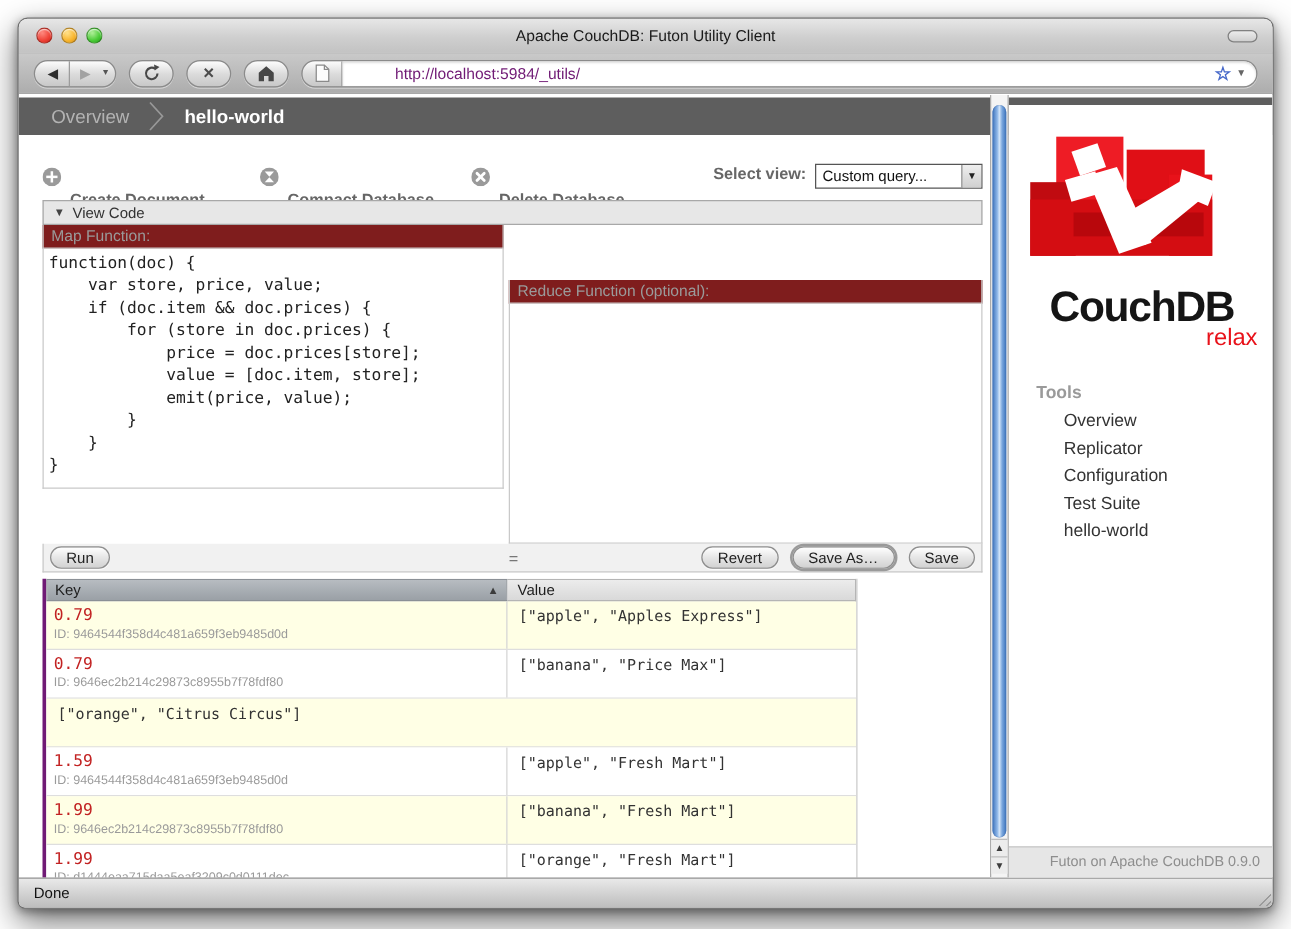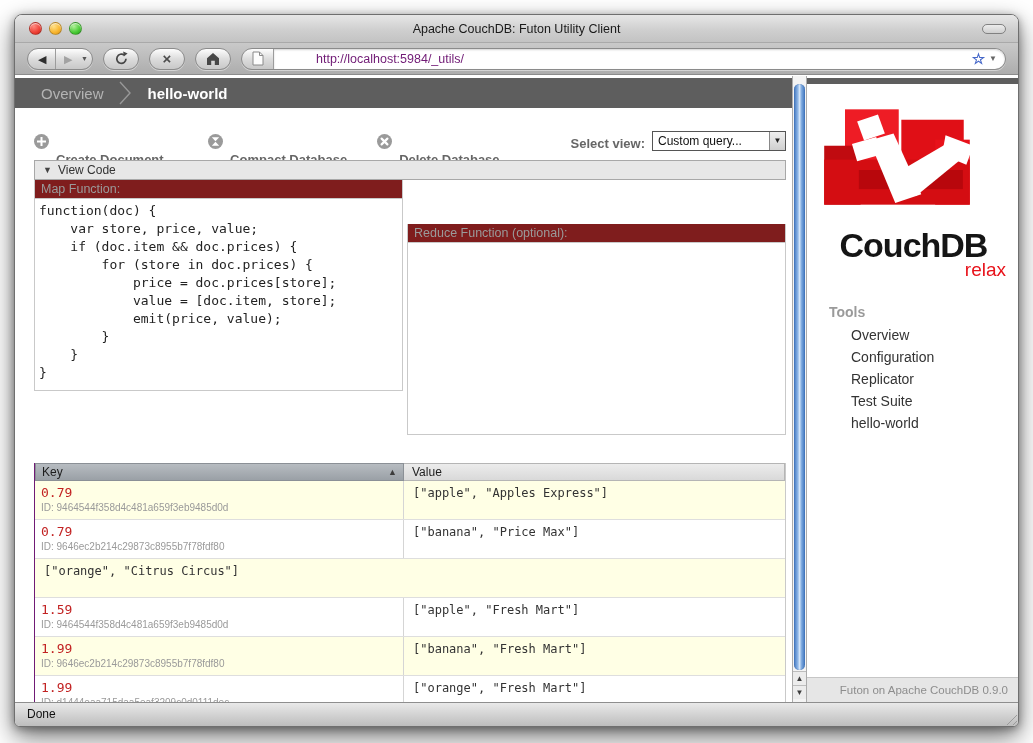--- a/index.html
+++ b/index.html
@@ -84,21 +84,21 @@
     text-align:right; padding-right:12px; }
 
   
   .main { position:absolute; left:0; top:32px; bottom:0; width:777px; background:#fff; }
 
   .db-toolbar { position:absolute; left:19px; top:23px; width:752px; height:20px;
     display:flex; align-items:center; }
   .tool-item { display:flex; align-items:center; margin-right:30px; cursor:pointer; }
   .tool-item .ticon { margin-right:7px; display:block; }
   .tool-item .tlabel { font-size:13px; font-weight:bold; color:#666;margin-top:36px; }
-  .selectview { margin-left:auto; display:flex; align-items:flex-end; }
+  .selectview { margin-left:auto; display:flex; align-items:flex-start; }
   .selectview .svlabel { font-size:13px; font-weight:bold; color:#666; margin-right:7px; }
   .fake-select { width:134px; height:20px; border:1px solid #555; background:#fff;
     display:flex; align-items:center; cursor:pointer; }
   .fake-select .sv-value { flex:1; font-size:12px; color:#111; padding-left:5px; white-space:nowrap; overflow:hidden; }
   .fake-select .sv-btn { width:16px; height:100%; background:linear-gradient(#efefef,#cfcfcf);
     border-left:1px solid #888; text-align:center; font-size:8px; line-height:18px; color:#222; }
 
   .viewcode { position:absolute; left:19px; top:52px; width:752px; }
   .vc-header { height:20px; background:#e7e7e7; border:1px solid #a8a8a8;
     display:flex; align-items:center; padding-left:8px; cursor:pointer; }
@@ -115,22 +115,22 @@
     color:#222; padding:3px 4px; white-space:pre; overflow:hidden; }
   .vc-buttons { position:relative; height:23px; background:#f1f1f1; border:1px solid #c9c9c9;
     border-top:none; display:flex; align-items:center; padding:0 5px; }
   .mac-btn { height:18px; border:1px solid #8f8f8f; border-radius:10px; padding:0 12px;
     background:linear-gradient(#ffffff,#e6e6e6 50%, #d2d2d2); font-size:12px; color:#222;
     line-height:16px; cursor:pointer; box-shadow:0 1px 0 rgba(255,255,255,.7); }
   .mac-btn.default { box-shadow:0 0 0 2px #9a9a9a, 0 1px 0 rgba(255,255,255,.7); margin:0 5px; }
   .vc-equals { position:absolute; left:372px; color:#777; font-size:13px; }
   .vc-right { margin-left:auto; display:flex; align-items:center; gap:6px; }
 
-  .results { position:absolute; left:19px; top:355px; width:752px; height:274px; overflow:hidden;
-    border-left:1px solid #701a75; border-right:1px solid #c9c9c9; }
+  .results { position:absolute; left:19px; top:355px; width:652px; height:274px; overflow:hidden;
+    border-left:3px solid #701a75; border-right:1px solid #c9c9c9; }
   .res-header { display:flex; height:18px; }
   .res-header .hk { width:369px; background:linear-gradient(#b7bcc1,#9aa0a6);
     border:1px solid #8b9096; display:flex; align-items:center; padding:0 6px; cursor:pointer; }
   .res-header .hk .htext { flex:1; font-size:12px; color:#1d1d1d; }
   .res-header .hk .sort { font-size:9px; color:#3c3c3c; }
   .res-header .hv { flex:1; background:linear-gradient(#ececec,#d9d9d9);
     border:1px solid #b5b5b5; border-left:none; display:flex; align-items:center; padding:0 8px;
     font-size:12px; color:#1d1d1d; cursor:pointer; }
   .result-row { display:flex; border-bottom:1px solid #dedede; height:39px; background:#fff; }
   .result-row.alt { background:var(--row-alt,#ffffe5); }
@@ -260,20 +260,29 @@
             price = doc.prices[store];
             value = [doc.item, store];
             emit(price, value);
         }
     }
 }</pre>
           </div>
           <div class="vc-col right">
             <div class="vc-label">Reduce Function (optional):</div>
             <pre class="vc-code"></pre>
+          </div>
+        </div>
+        <div class="vc-buttons">
+          <button class="mac-btn">Run</button>
+          <span class="vc-equals">=</span>
+          <div class="vc-right">
+            <button class="mac-btn">Revert</button>
+            <button class="mac-btn default">Save As…</button>
+            <button class="mac-btn">Save</button>
           </div>
         </div>
       </div>
 
       <div class="results">
         <div class="res-header">
           <div class="hk">
             <span class="htext">Key</span>
             <span class="sort">▲</span>
           </div>
@@ -359,22 +368,22 @@
         <polygon points="58,56 86,48 118,118 88,128" fill="#fff"></polygon>
         <polygon points="92,92 150,58 166,76 112,120" fill="#fff"></polygon>
         <polygon points="146,50 178,62 170,84 142,72" fill="#fff"></polygon>
       </svg>
       <div class="wordmark">CouchDB</div>
       <div class="relax">relax</div>
       <div id="sidebar-nav">
           <div class="side-heading">Tools</div>
           <ul class="side-list">
             <li>Overview</li>
+            <li>Replicator</li>
             <li>Configuration</li>
-            <li>Replicator</li>
             <li>Test Suite</li>
           </ul>
           <ul class="side-list">
             <li>hello-world</li>
           </ul>
         </div>
       <div class="side-footer">Futon on Apache CouchDB 0.9.0</div>
     </div>
   </div>
 

